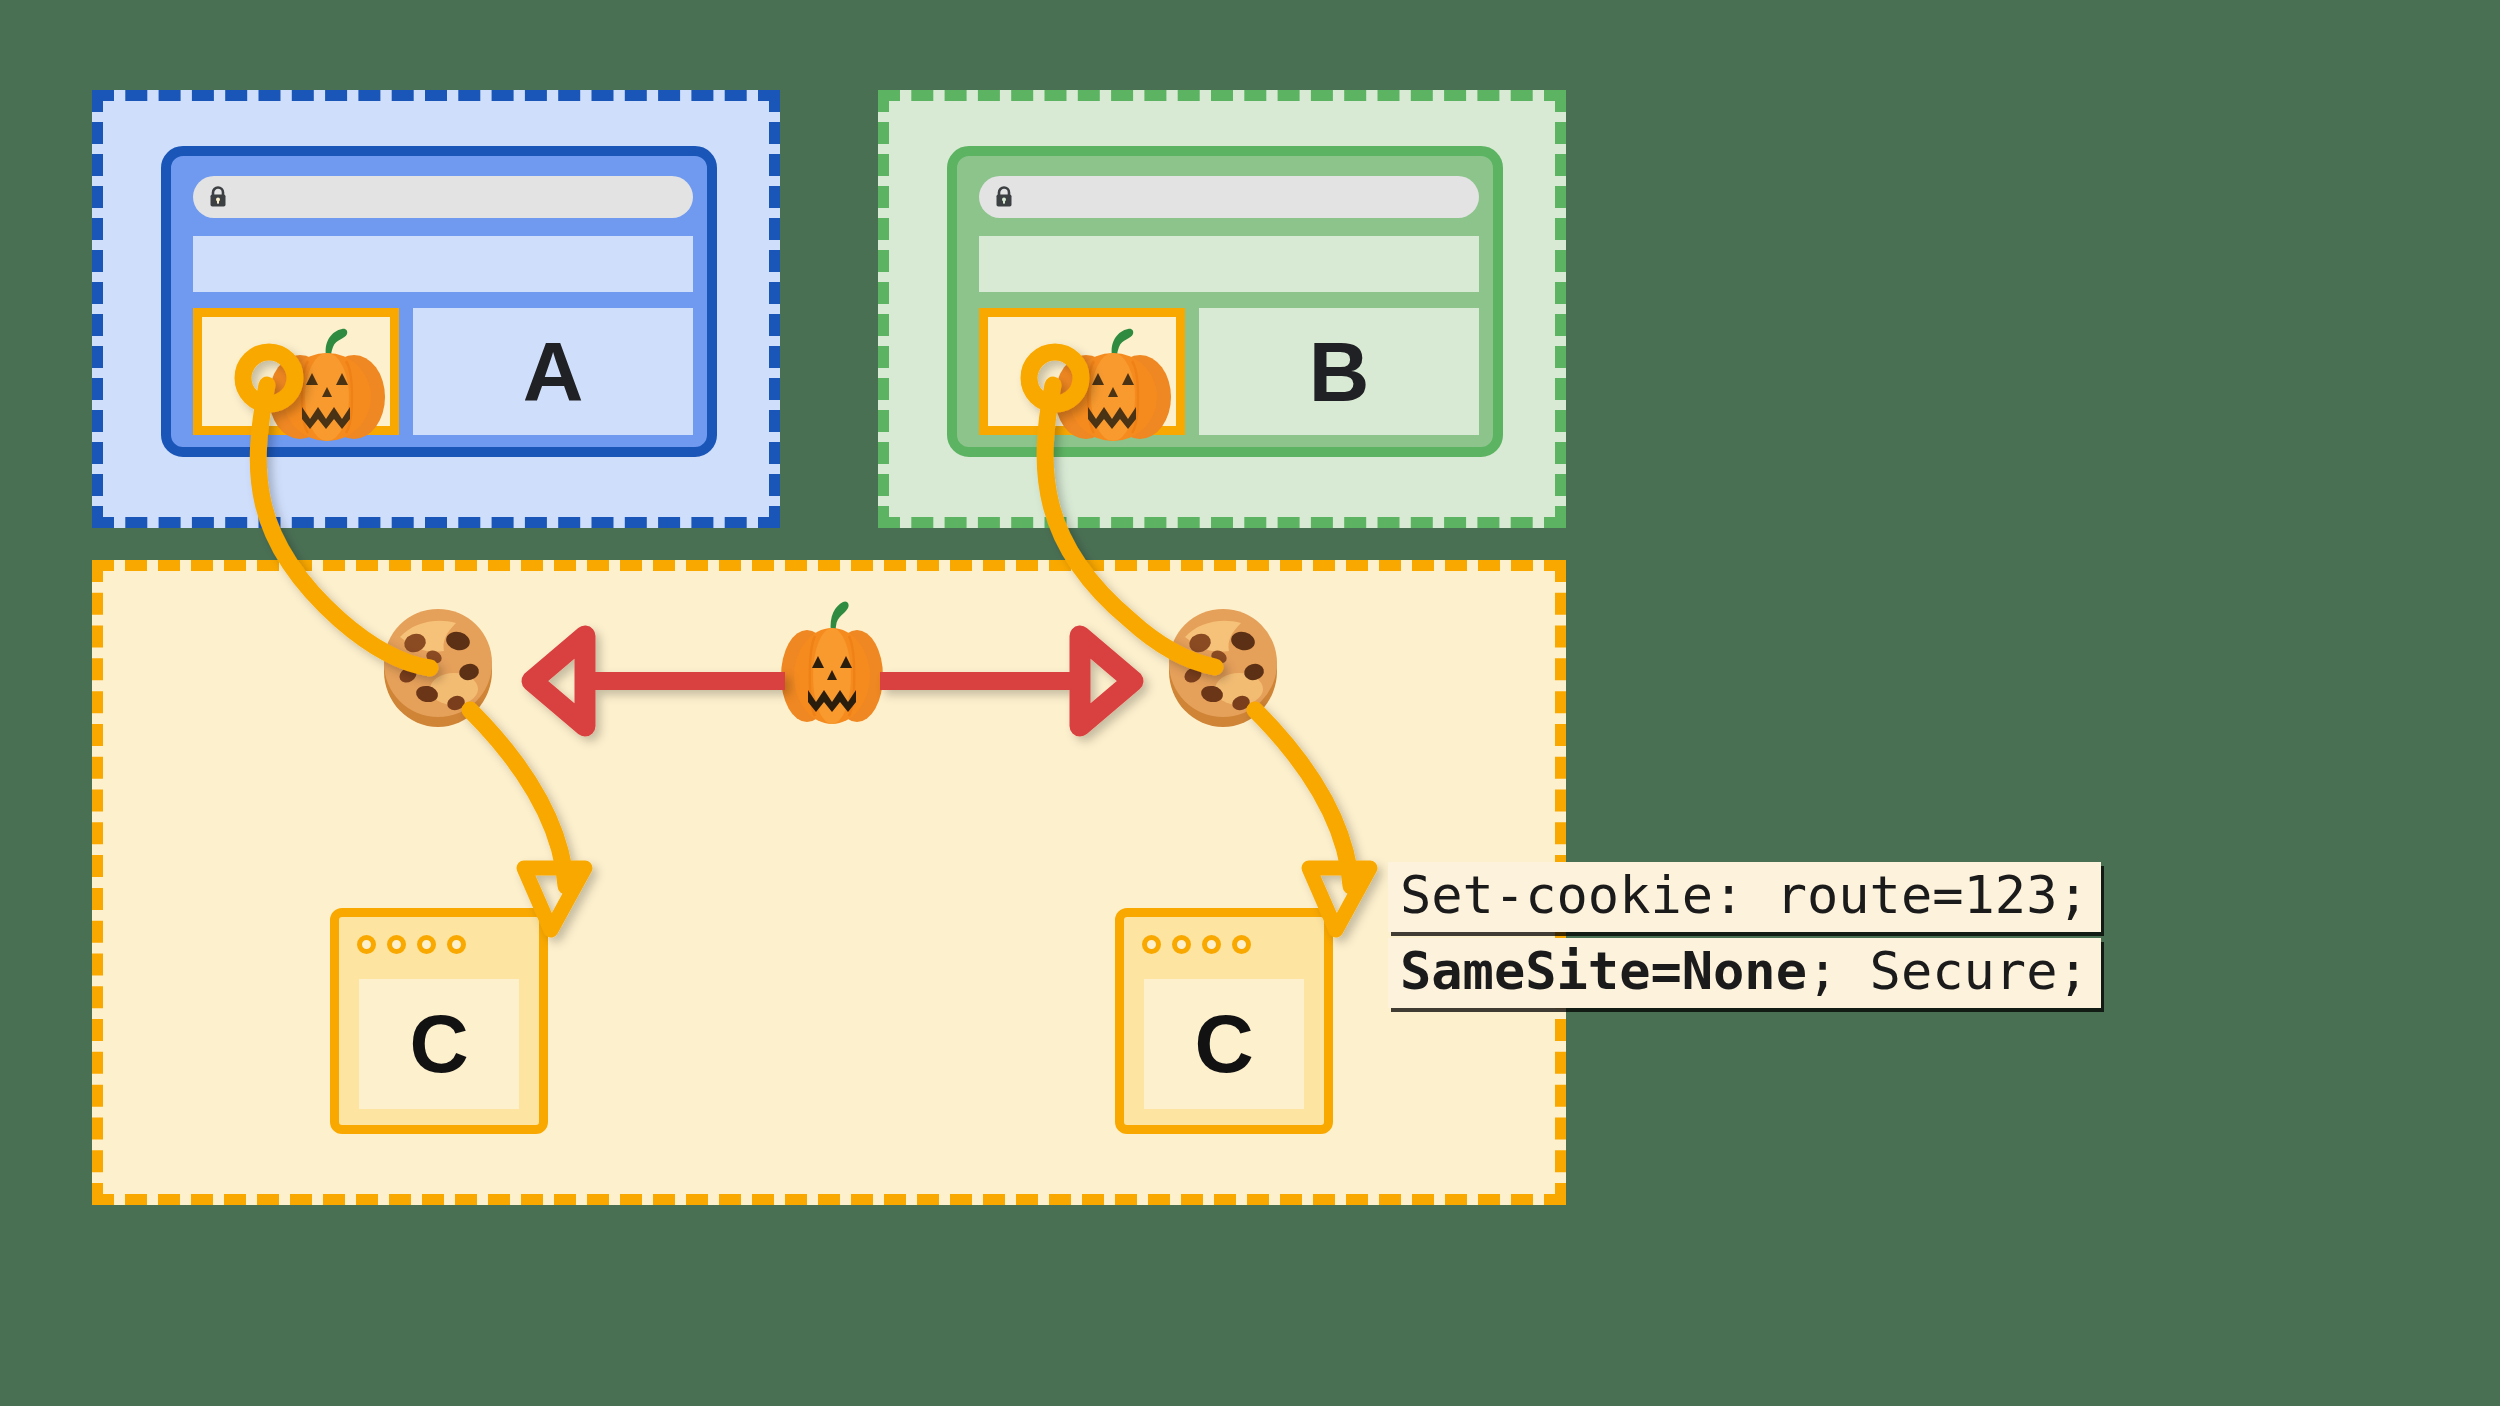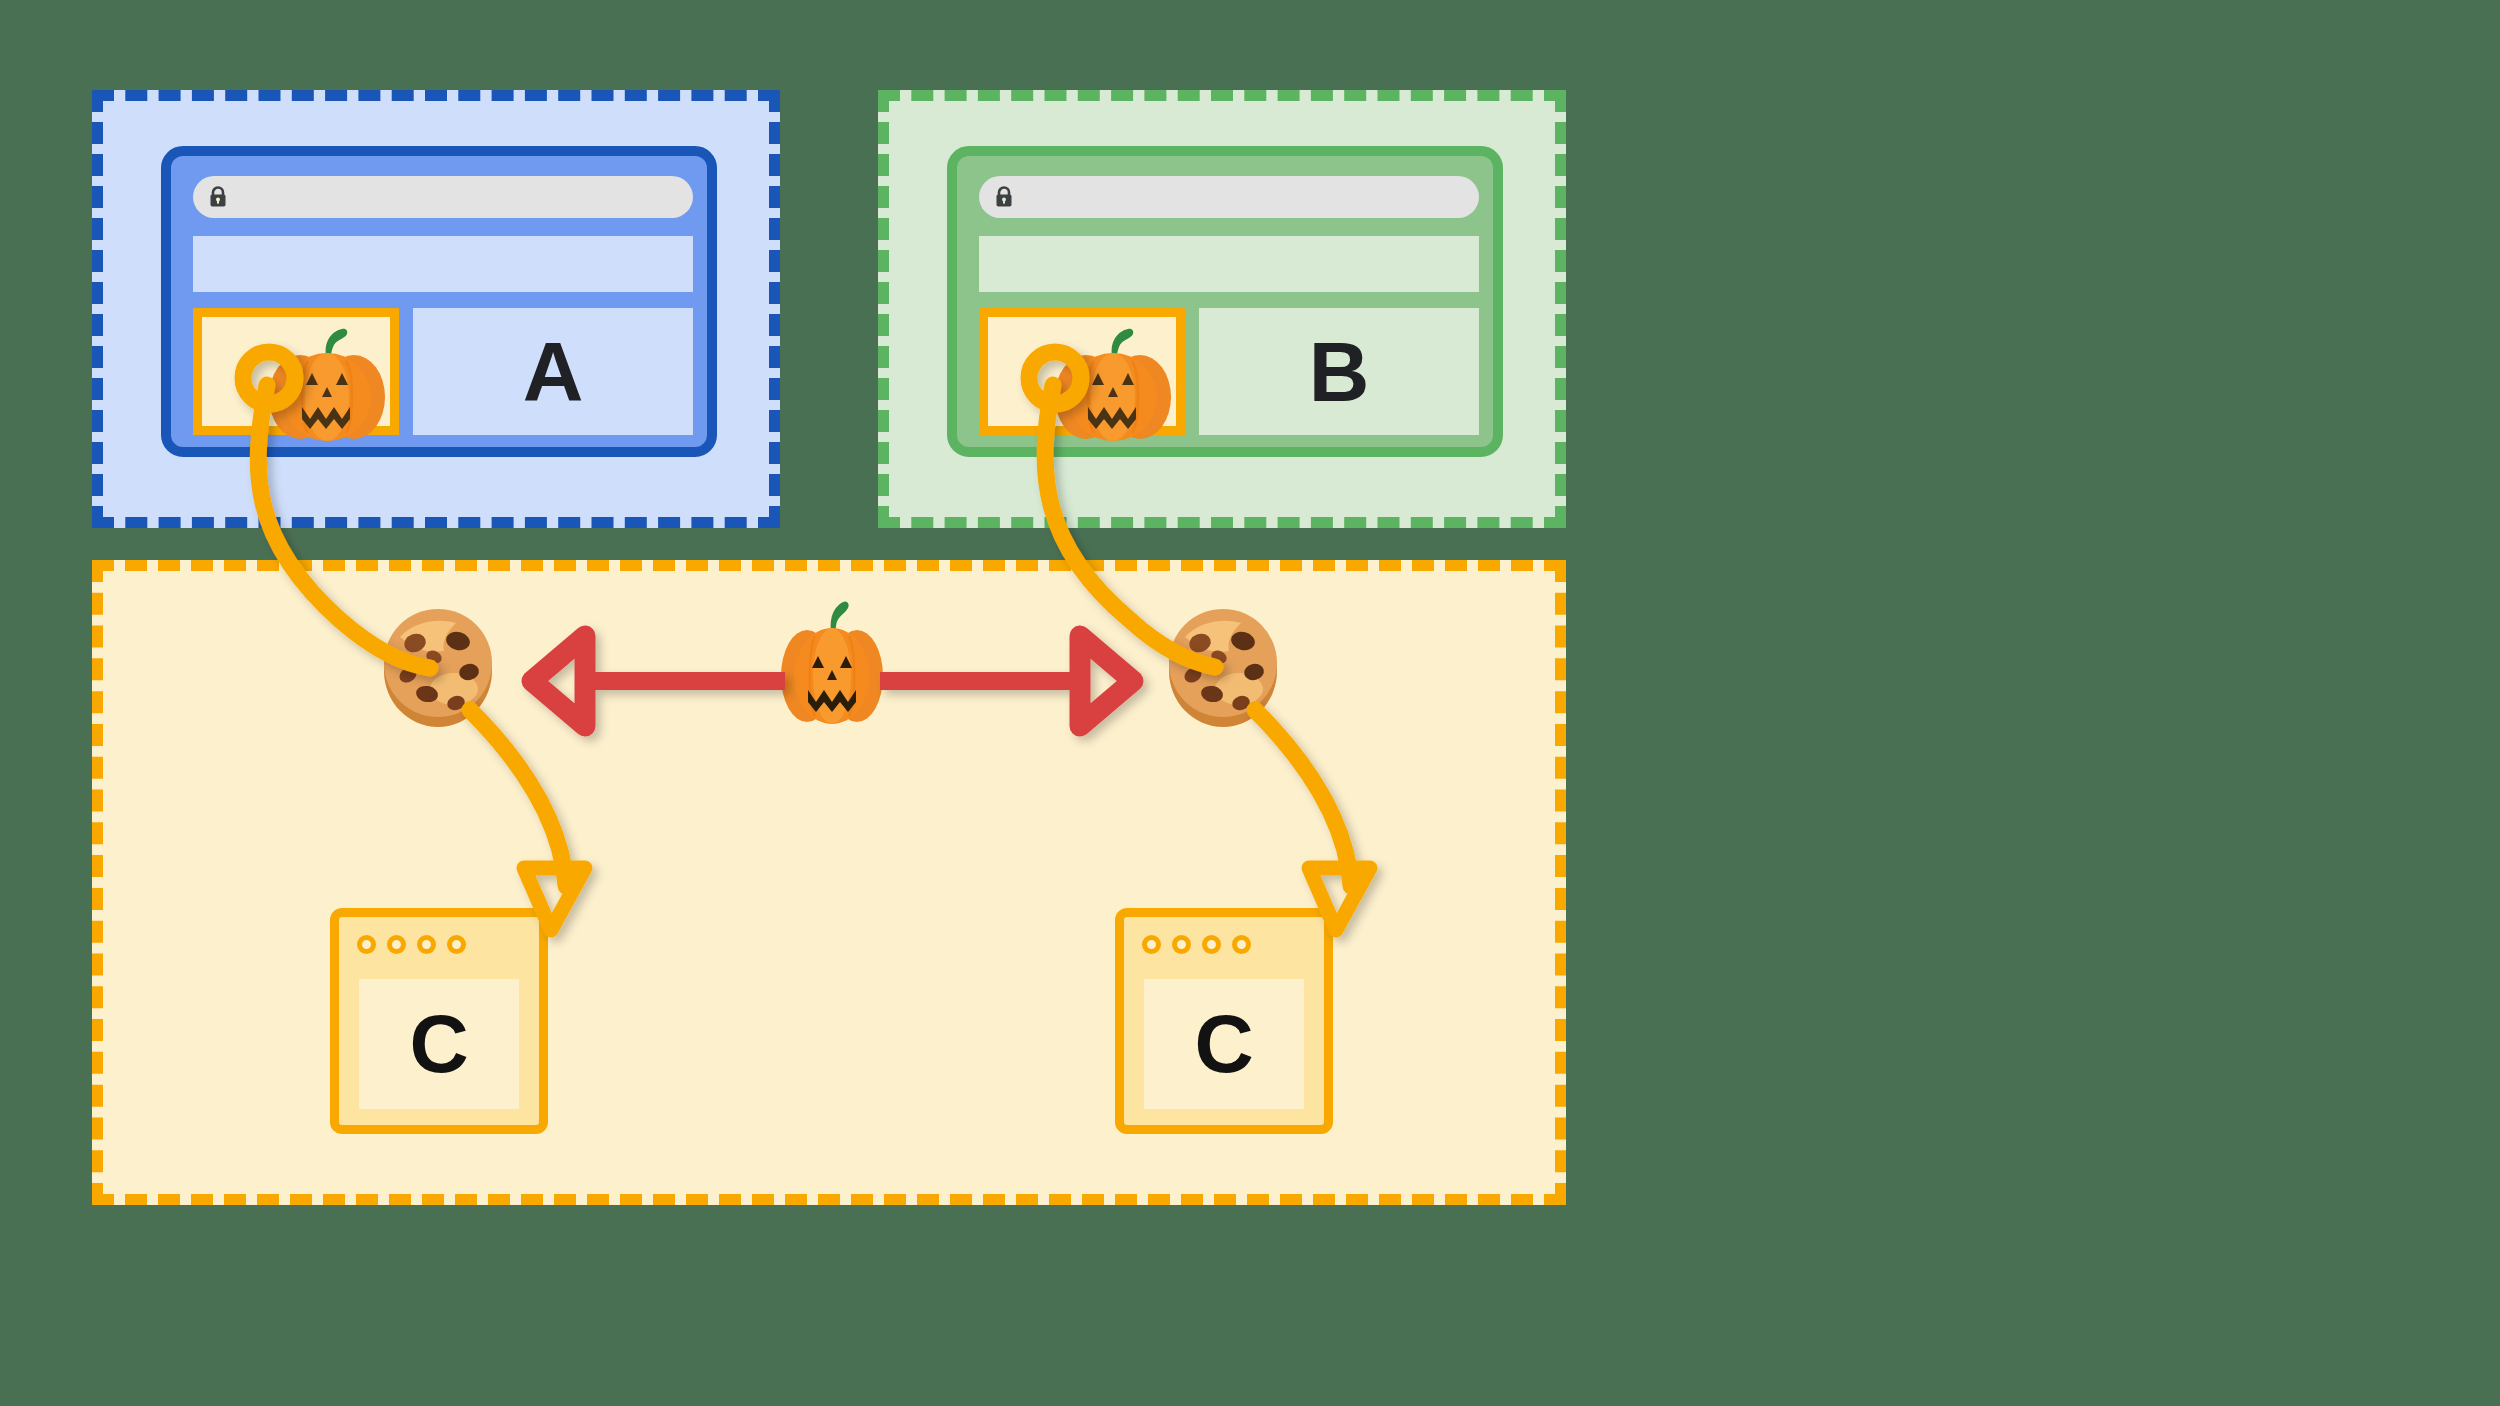--- a/index.html
+++ b/index.html
@@ -367,15 +367,17 @@
 
     <g filter="url(#softshadow)">
       <rect x="585" y="672" width="200" height="18" fill="#d94040"></rect>
       <path d="M585 636 L585 726 L532 681 Z" fill="none" stroke="#d94040" stroke-width="21" stroke-linejoin="round"></path>
       <rect x="880" y="672" width="200" height="18" fill="#d94040"></rect>
       <path d="M1080 636 L1080 726 L1133 681 Z" fill="none" stroke="#d94040" stroke-width="21" stroke-linejoin="round"></path>
     </g>
   </svg>
 
   <div class="code-label">
+    <div class="code-line">Set-cookie: route=123;</div>
+    <div class="code-line"><span class="code-bold">SameSite=None</span><span>; Secure;</span></div>
   </div>
 
 </div>
 
 </body></html>

